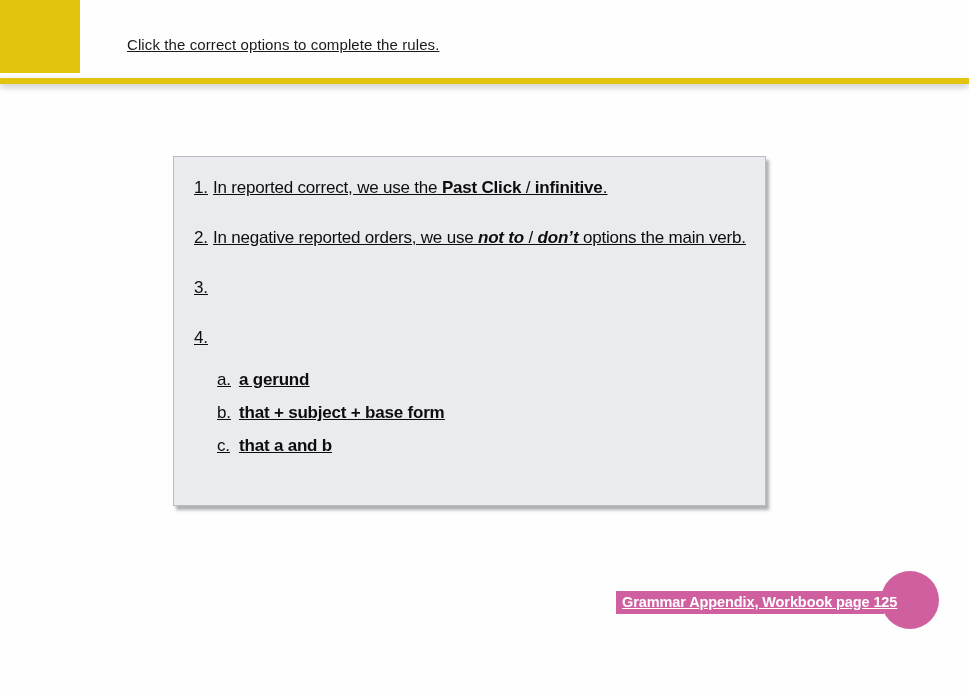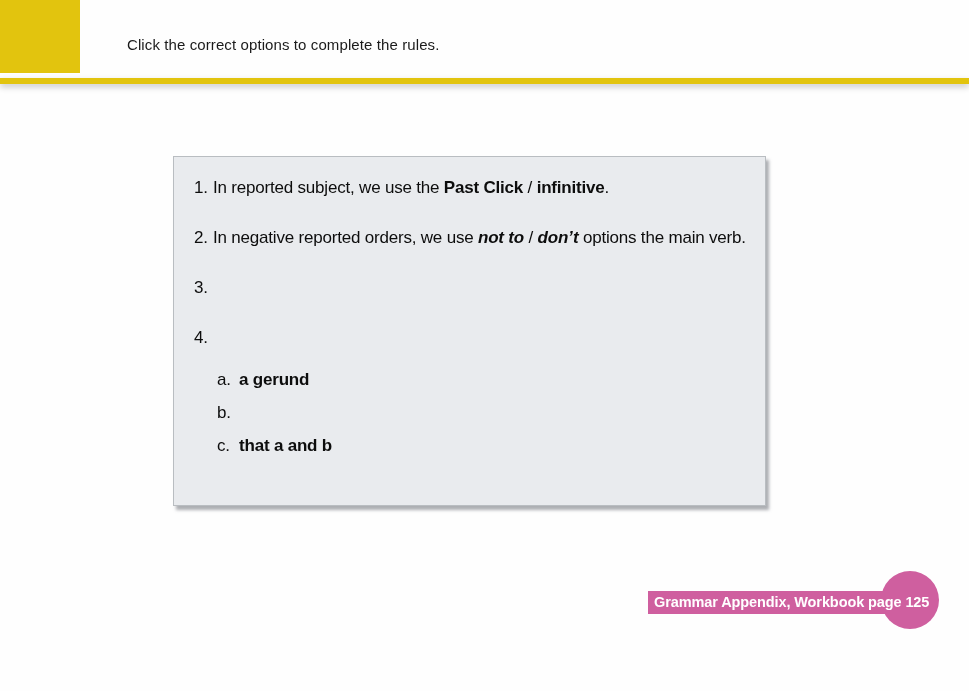--- a/index.html
+++ b/index.html
@@ -1,20 +1,20 @@
 <!DOCTYPE html>
 <html style="--accent-yellow: #e2c40e; --badge-pink: #cf5f9f; --panel-bg: #e9ebee;"><head>
 <meta charset="utf-8">
 <style>
   :root{
     --accent-yellow:#e2c40e;
     --badge-pink:#cf5f9f;
     --panel-bg:#e9ebee;
   }
-  *{margin:0;padding:0;box-sizing:border-box;}
+  *{margin:0;padding:0;box-sizing:border-box;text-decoration:underline;}
   html,body{width:969px;height:691px;}
   body{
     position:relative;
     background:#fefefe;
     font-family:"Liberation Sans","DejaVu Sans",sans-serif;
     overflow:hidden;
   }
   .corner-square{
     position:absolute;left:0;top:0;width:80px;height:73px;
     background:var(--accent-yellow);
@@ -56,42 +56,42 @@
     cursor:pointer;
   }
   .letter{flex:none;width:22px;font-weight:normal;}
   .choice-label{font-weight:bold;text-align:center;}
   .badge-circle{
     position:absolute;left:881px;top:571px;width:58px;height:58px;
     border-radius:50%;
     background:var(--badge-pink);
   }
   .badge-bar{
-    position:absolute;left:648px;top:591px;width:268px;height:23px;
+    position:absolute;left:616px;top:591px;width:268px;height:23px;
     background:var(--badge-pink);
     color:#ffffff;font-weight:bold;font-size:14.5px;line-height:23px;
     letter-spacing:-0.1px;
     padding-left:6px;
     white-space:nowrap;
   }
 </style>
 </head>
 <body>
 
 <div class="corner-square"></div>
 
 <div class="instruction">Click the correct options to complete the rules.</div>
 
 <div class="top-rule"></div>
 
 <div class="panel">
 
   <div class="rule">
     <span class="num">1.</span>
-    <span><span>In reported subject, we use the </span><span class="opt">Past Click</span><span> / </span><span class="opt">infinitive</span><span>.</span></span>
+    <span><span>In reported correct, we use the </span><span class="opt">Past Click</span><span> / </span><span class="opt">infinitive</span><span>.</span></span>
   </div>
 
   <div class="rule">
     <span class="num">2.</span>
     <span><span>In negative reported orders, we use </span><span class="opt bi">not to</span><span> / </span><span class="opt bi">don’t</span><span> options the main verb.</span></span>
   </div>
 
   <div class="rule">
     <span class="num">3.</span>
   </div>
@@ -100,20 +100,21 @@
     <span class="num">4.</span>
   </div>
 
   <div class="choices">
     <div class="choice">
       <span class="letter">a.</span>
       <span class="choice-label">a gerund</span>
     </div>
     <div class="choice">
       <span class="letter">b.</span>
+      <span class="choice-label">that + subject + base form</span>
     </div>
     <div class="choice">
       <span class="letter">c.</span>
       <span class="choice-label">that a and b</span>
     </div>
   </div>
 
 </div>
 
 <div class="badge-circle"></div>

